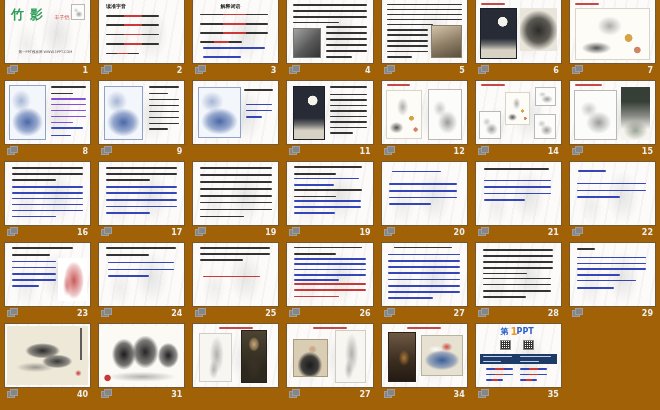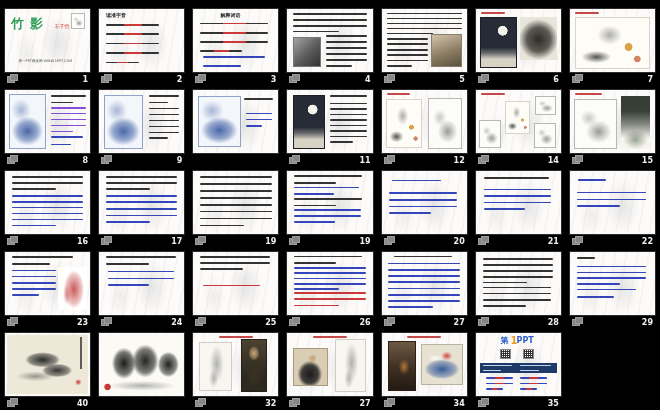--- a/index.html
+++ b/index.html
@@ -1,17 +1,17 @@
 <!DOCTYPE html>
 <html><head>
 <meta charset="utf-8">
 <style>
   html,body{margin:0;padding:0;background:#7b7b7b;font-family:"DejaVu Sans",sans-serif;}
-  #viewport{width:660px;height:410px;background:#000000;overflow:hidden;box-sizing:border-box;
-    padding:9px 5px 2px 5px;}
+  #viewport{width:660px;height:410px;background:#a16207;overflow:hidden;box-sizing:border-box;
+    padding:0 5px 2px 5px;}
   #grid{display:grid;grid-template-columns:repeat(7,1fr);grid-auto-rows:77px;column-gap:9px;row-gap:4px;}
   .cell{display:flex;flex-direction:column;}
   .thumb{position:relative;height:63px;background:#fcfbfa;overflow:hidden;
     box-shadow:0 0 0 1px rgba(80,80,80,.55);}
   .thumb::before{content:"";position:absolute;inset:0;z-index:0;
     background:
       radial-gradient(ellipse 28% 60% at 62% 55%, rgba(130,130,130,.18), transparent 70%),
       radial-gradient(ellipse 20% 45% at 25% 70%, rgba(140,140,140,.12), transparent 70%),
       repeating-linear-gradient(100deg, rgba(150,150,150,.07) 0 2px, transparent 2px 11px);}
   .el{position:absolute;z-index:1;box-sizing:border-box;}
@@ -613,32 +613,32 @@
         </div>
         <div class="meta">
           <span class="slide-icon"></span>
           <span class="num">40</span>
         </div>
       </div>
       <div class="cell">
         <div class="thumb">
           <div class="el img p-horses" style="left: 2%; top: 3%; width: 96%; height: 94%;"></div>
         </div>
+        <div class="meta">
+          <span class="slide-icon"></span>
+          <span class="num">31</span>
+        </div>
       </div>
       <div class="cell">
         <div class="thumb">
           <div class="el lines" style="left: 30%; top: 5%; width: 40%; height: 5%;">
             <div class="ln" style="background: rgb(192, 58, 58);"></div>
           </div>
           <div class="el img p-figure-painting" style="left: 7%; top: 14%; width: 38%; height: 78%;"></div>
           <div class="el img p-monalisa" style="left: 56%; top: 9%; width: 31%; height: 85%;"></div>
-        </div>
-        <div class="meta">
-          <span class="slide-icon"></span>
-          <span class="num">32</span>
         </div>
       </div>
       <div class="cell">
         <div class="thumb">
           <div class="el lines" style="left: 30%; top: 5%; width: 40%; height: 5%;">
             <div class="ln" style="background: rgb(192, 58, 58);"></div>
           </div>
           <div class="el img p-portrait-dark" style="left: 6%; top: 24%; width: 42%; height: 60%;"></div>
           <div class="el img p-figure-painting" style="left: 56%; top: 9%; width: 36%; height: 85%;"></div>
         </div>

